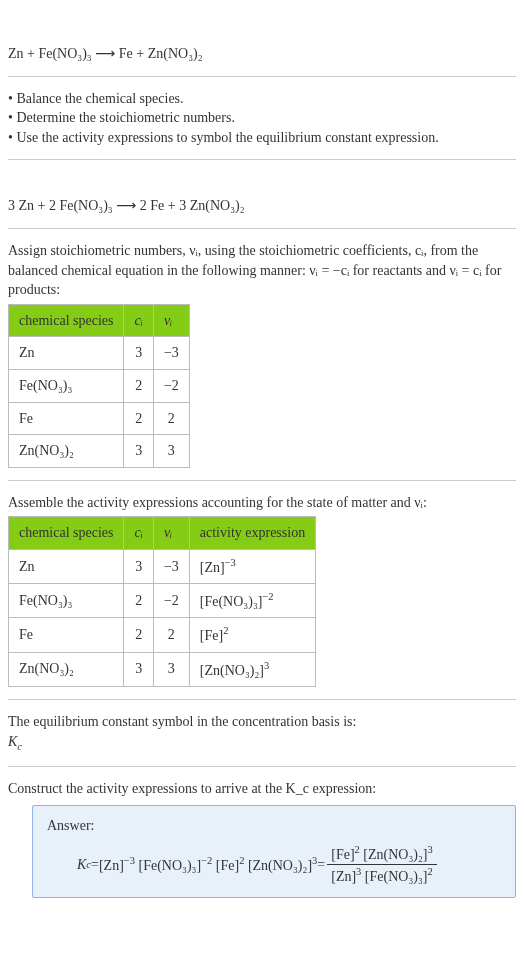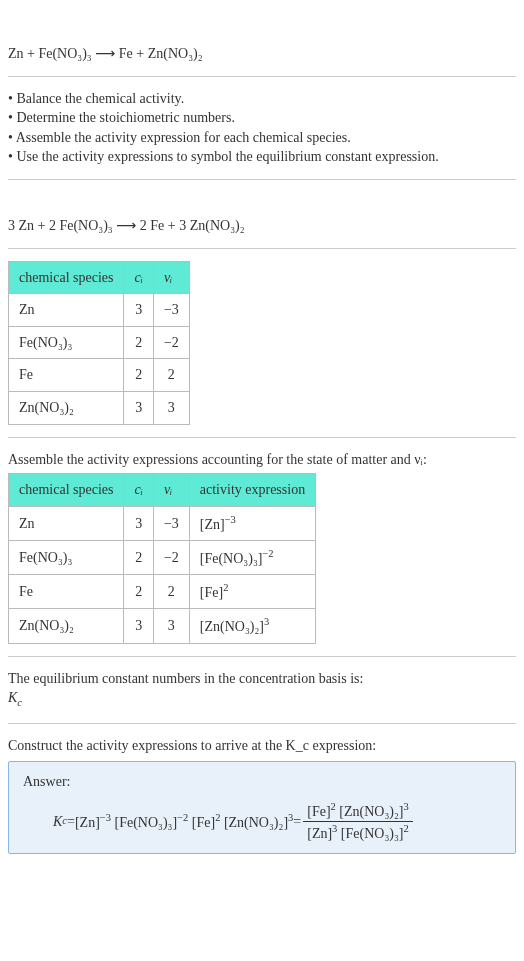--- a/index.html
+++ b/index.html
@@ -38,31 +38,32 @@
     border-collapse: collapse;
     margin-top: 4px;
   }
   th, td {
     border: 1px solid #bbb;
     padding: 6px 10px;
     text-align: left;
     font-weight: normal;
   }
   th {
-    background: #5eead4;
+    background: #84cc16;
   }
   .center {
     text-align: center;
   }
   .answer-box {
     border: 1px solid #8fb3e6;
     background: #e8f1fa;
     padding: 10px 14px;
     margin-top: 6px;
     border-radius: 2px;
+    margin-left: 24px;
   }
   .answer-label {
     margin-bottom: 8px;
   }
   .fraction {
     display: inline-block;
     vertical-align: middle;
     text-align: center;
     margin: 0 2px;
     font-family: Liberation Serif, serif;
@@ -87,35 +88,35 @@
 </head>
 <body>
 
 <div class="section">
   <div class="equation">Zn + Fe(NO₃)₃  ⟶  Fe + Zn(NO₃)₂</div>
 </div>
 
 <hr>
 
 <div class="section">
-  <div>• Balance the chemical activity.</div>
+  <div>• Balance the chemical species.</div>
   <div>• Determine the stoichiometric numbers.</div>
-  <div>• Assemble the activity expression for each chemical species.</div>
   <div>• Use the activity expressions to symbol the equilibrium constant expression.</div>
 </div>
 
 <hr>
 
 <div class="section">
   <div class="equation">3 Zn + 2 Fe(NO₃)₃  ⟶  2 Fe + 3 Zn(NO₃)₂</div>
 </div>
 
 <hr>
 
 <div class="section">
+  <div>Assign stoichiometric numbers, νᵢ, using the stoichiometric coefficients, cᵢ, from the balanced chemical equation in the following manner: νᵢ = −cᵢ for reactants and νᵢ = cᵢ for products:</div>
   <table>
     <tbody>
         <tr>
       <th>chemical species</th>
       <th class="italic">cᵢ</th>
       <th class="italic">νᵢ</th>
     </tr>
     <tr>
       <td>Zn</td>
       <td class="center">3</td>
@@ -176,21 +177,21 @@
       <td class="center">3</td>
       <td><span>[Zn(NO₃)₂]</span><sup>3</sup></td>
     </tr>
   </tbody>
     </table>
 </div>
 
 <hr>
 
 <div class="section">
-  <div>The equilibrium constant numbers in the concentration basis is:</div>
+  <div>The equilibrium constant symbol in the concentration basis is:</div>
   <div>
     <span class="italic">K</span><sub class="italic">c</sub>
   </div>
 </div>
 
 <hr>
 
 <div class="section">
   <div>Construct the activity expressions to arrive at the K_c expression:</div>
 </div>

